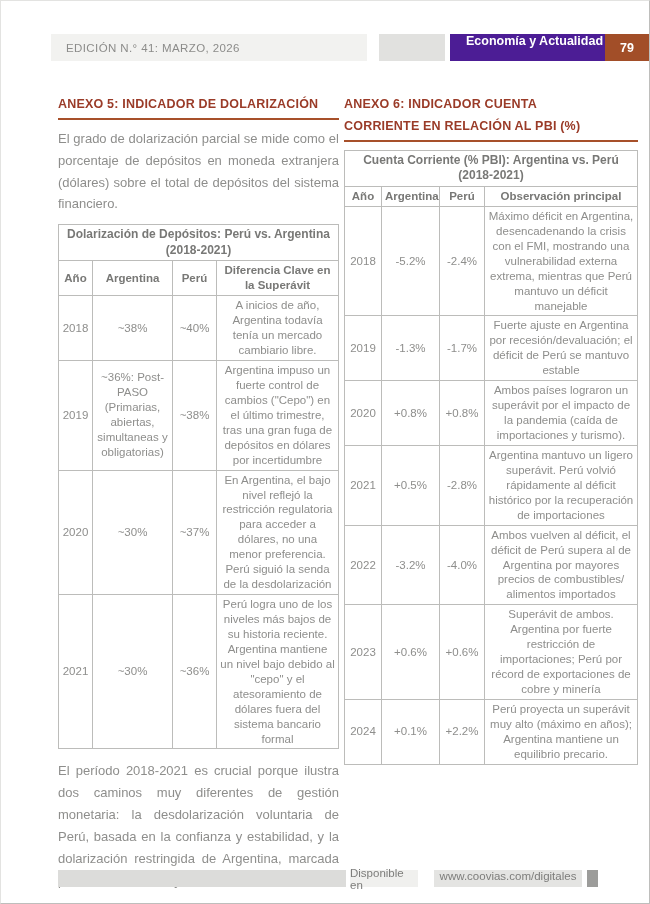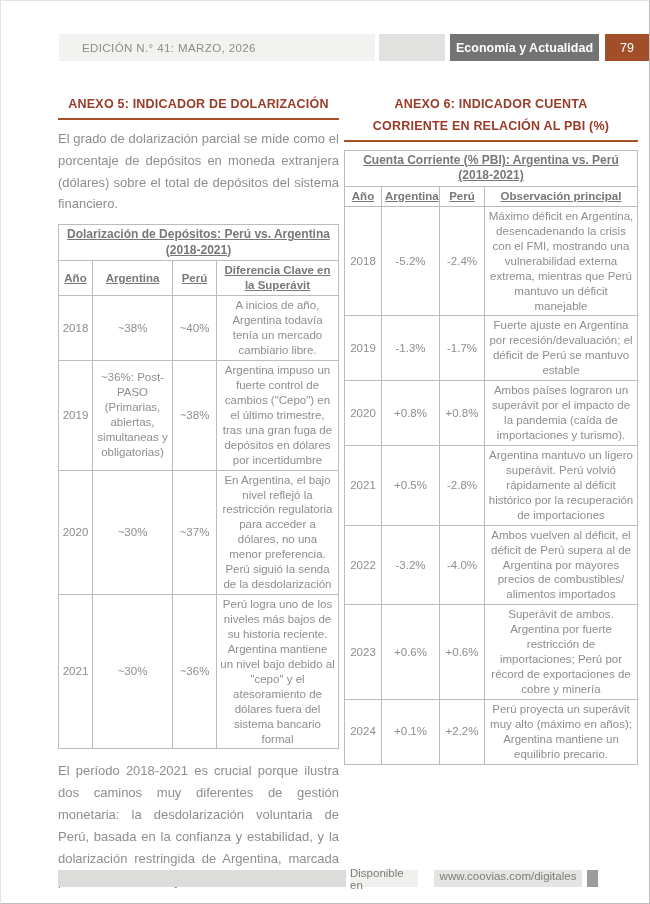--- a/index.html
+++ b/index.html
@@ -3,52 +3,52 @@
 <meta charset="utf-8">
 <style>
   html,body{margin:0;padding:0;background:#fff;}
   .page{
     position:relative;width:648px;height:902px;background:#ffffff;
     font-family:"Liberation Sans", sans-serif;overflow:hidden;
     border:1px solid #e3e3e1;border-right-color:#bebebc;border-bottom-color:#bebebc;
   }
   
   .hdr-edition{
-    position:absolute;left:58px;top:33px;width:316px;height:27px;
+    position:absolute;left:50px;top:33px;width:316px;height:27px;
     background:#f2f2f0;color:#8c8c8a;font-size:11.5px;letter-spacing:.4px;
-    display:flex;align-items:center;padding-left:23px;box-sizing:border-box;
+    display:flex;align-items:center;padding-left:15px;box-sizing:border-box;
   }
   .hdr-gapbox{position:absolute;left:378px;top:33px;width:66px;height:27px;background:#e1e1df;}
   .hdr-badge{
-    position:absolute;left:449px;top:33px;width:149px;height:27px;background:#737373;
-    color:#ffffff;font-size:12.5px;font-weight:bold;display:flex;align-items:center;justify-content:center;
+    position:absolute;left:449px;top:33px;width:149px;height:27px;background:#4c1d95;
+    color:#ffffff;font-size:12.5px;font-weight:bold;display:flex;justify-content:center;padding-left:10px;
   }
   .hdr-page{
     position:absolute;left:604px;top:33px;width:44px;height:27px;background:#a24e28;
-    color:#ffffff;font-size:12.5px;font-weight:normal;display:flex;align-items:center;justify-content:center;
+    color:#ffffff;font-size:12.5px;font-weight:bold;display:flex;align-items:center;justify-content:center;
   }
   
   .col-left{position:absolute;left:57px;top:93px;width:281px;}
   .col-right{position:absolute;left:343px;top:93px;width:294px;}
   h2.anexo{
     margin:0 0 8px 0;color:#9a3b28;font-size:12.5px;font-weight:bold;
     line-height:1.75;letter-spacing:.2px;border-bottom:2px solid #a7502a;padding-bottom:2px;
   }
-  h2.anexo span{display:block;text-align:center;}
+  h2.anexo span{display:block;}
   p.body{
     margin:0 0 9px 0;color:#8e8e8c;font-size:13px;line-height:1.68;text-align:justify;
   }
   p.body.closing{margin:11px 0 0 0;}
   
   table.dt{
     border-collapse:collapse;width:100%;table-layout:fixed;
     color:#8e8e8c;font-size:11.5px;line-height:1.3;
   }
   table.dt th,table.dt td{border:1px solid #bcbcba;padding:2px 3px;text-align:center;vertical-align:middle;}
-  table.dt th{color:#787876;font-weight:bold;text-decoration:underline;}
+  table.dt th{color:#787876;font-weight:bold;}
   table.dt .ttl{font-size:12px;}
   .lt col.c-yr{width:34px;} .lt col.c-ar{width:80px;} .lt col.c-pe{width:44px;}
   .rt col.c-yr{width:37px;} .rt col.c-ar{width:58px;} .rt col.c-pe{width:45px;}
   
   .ft-bar{position:absolute;left:57px;top:869px;width:288px;height:17px;background:#dcdcda;}
   .ft-label{
     position:absolute;left:349px;top:869px;width:68px;height:17px;background:#f0f0ee;
     color:#7d7d7b;font-size:11.5px;display:flex;align-items:center;justify-content:center;
   }
   .ft-url{

